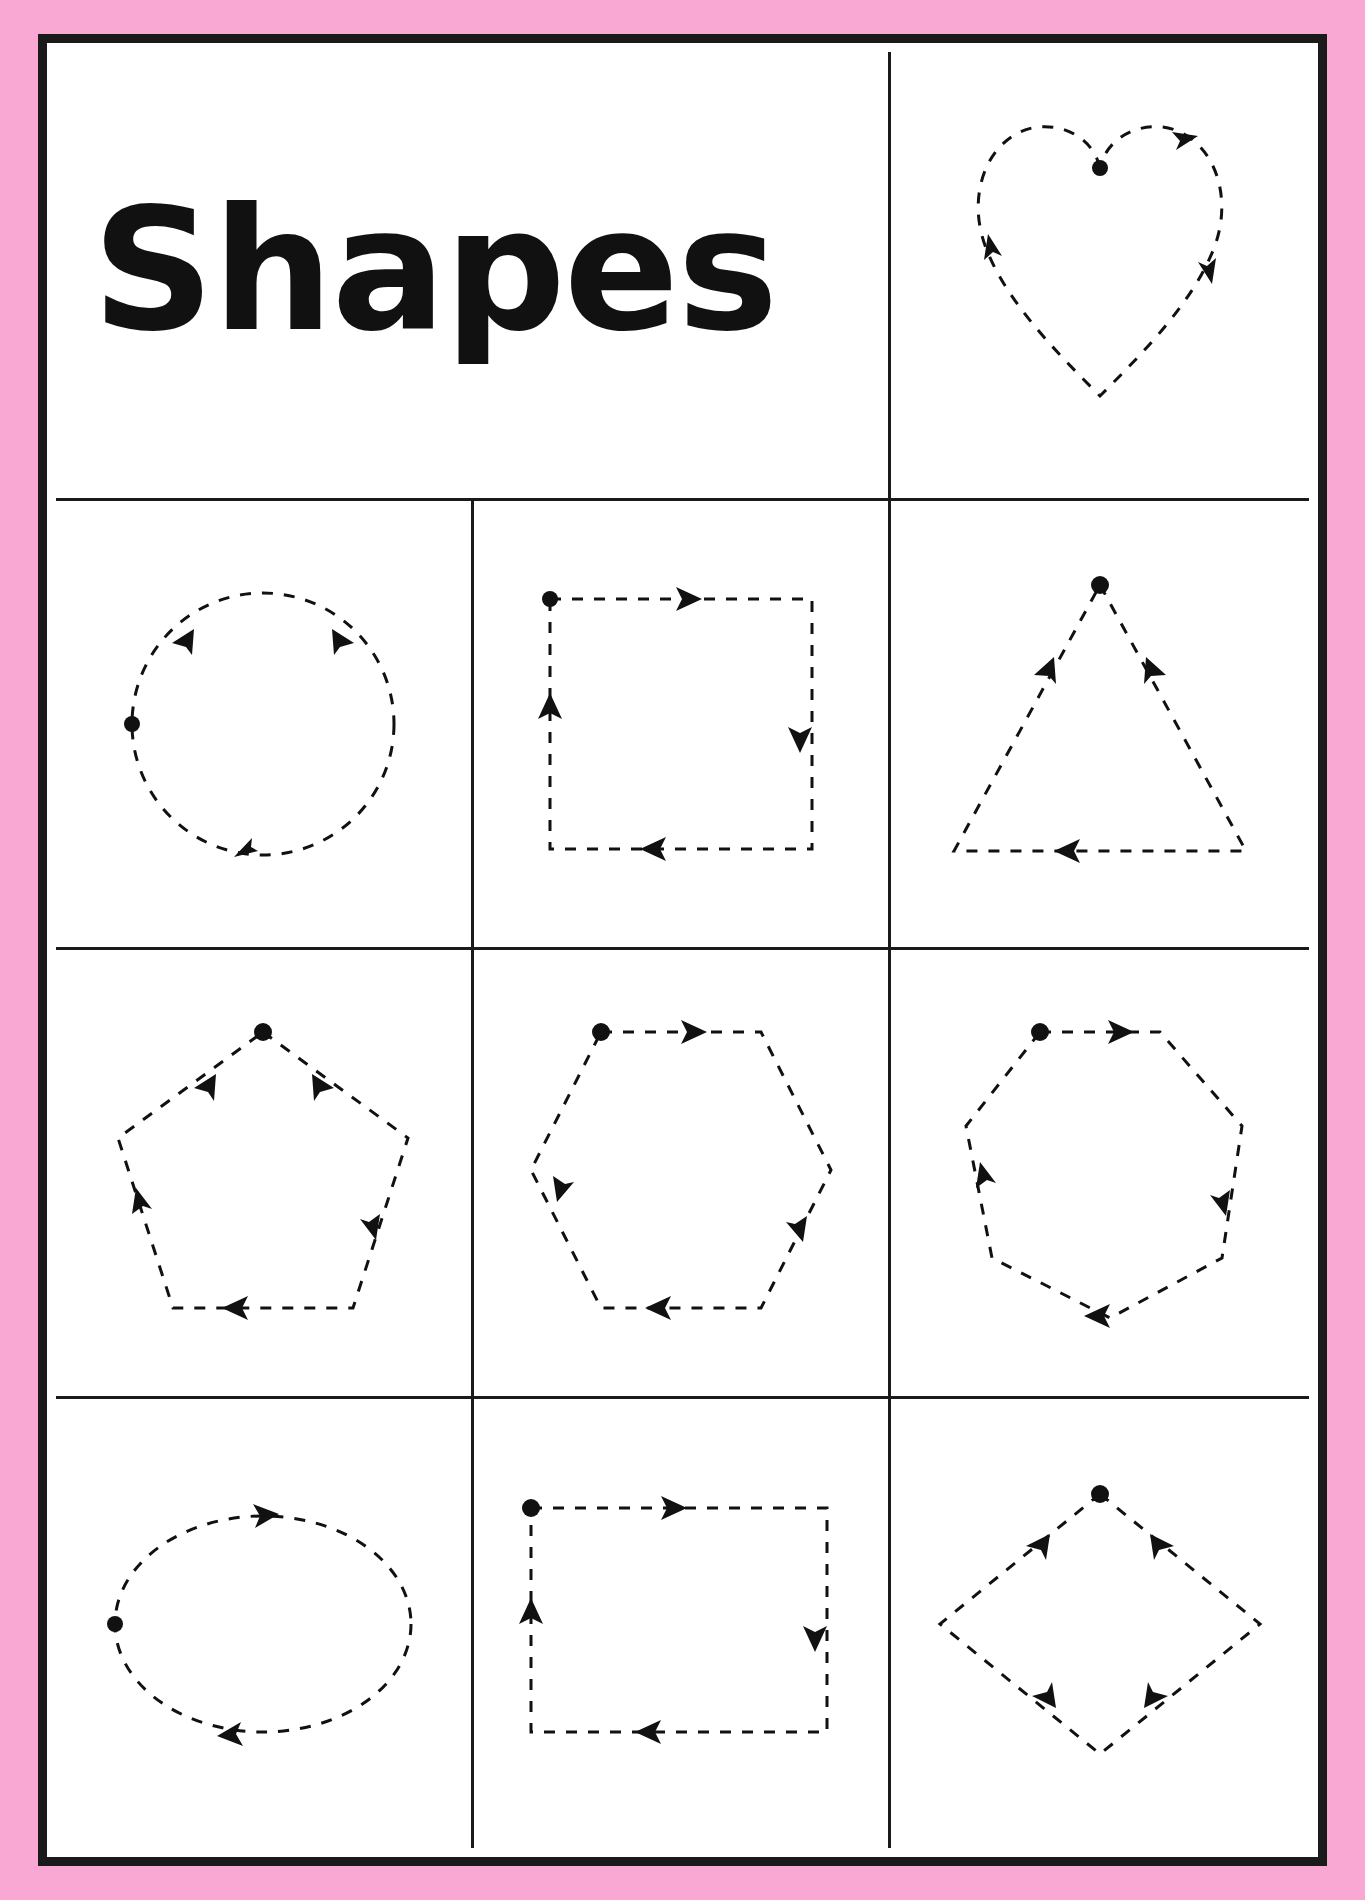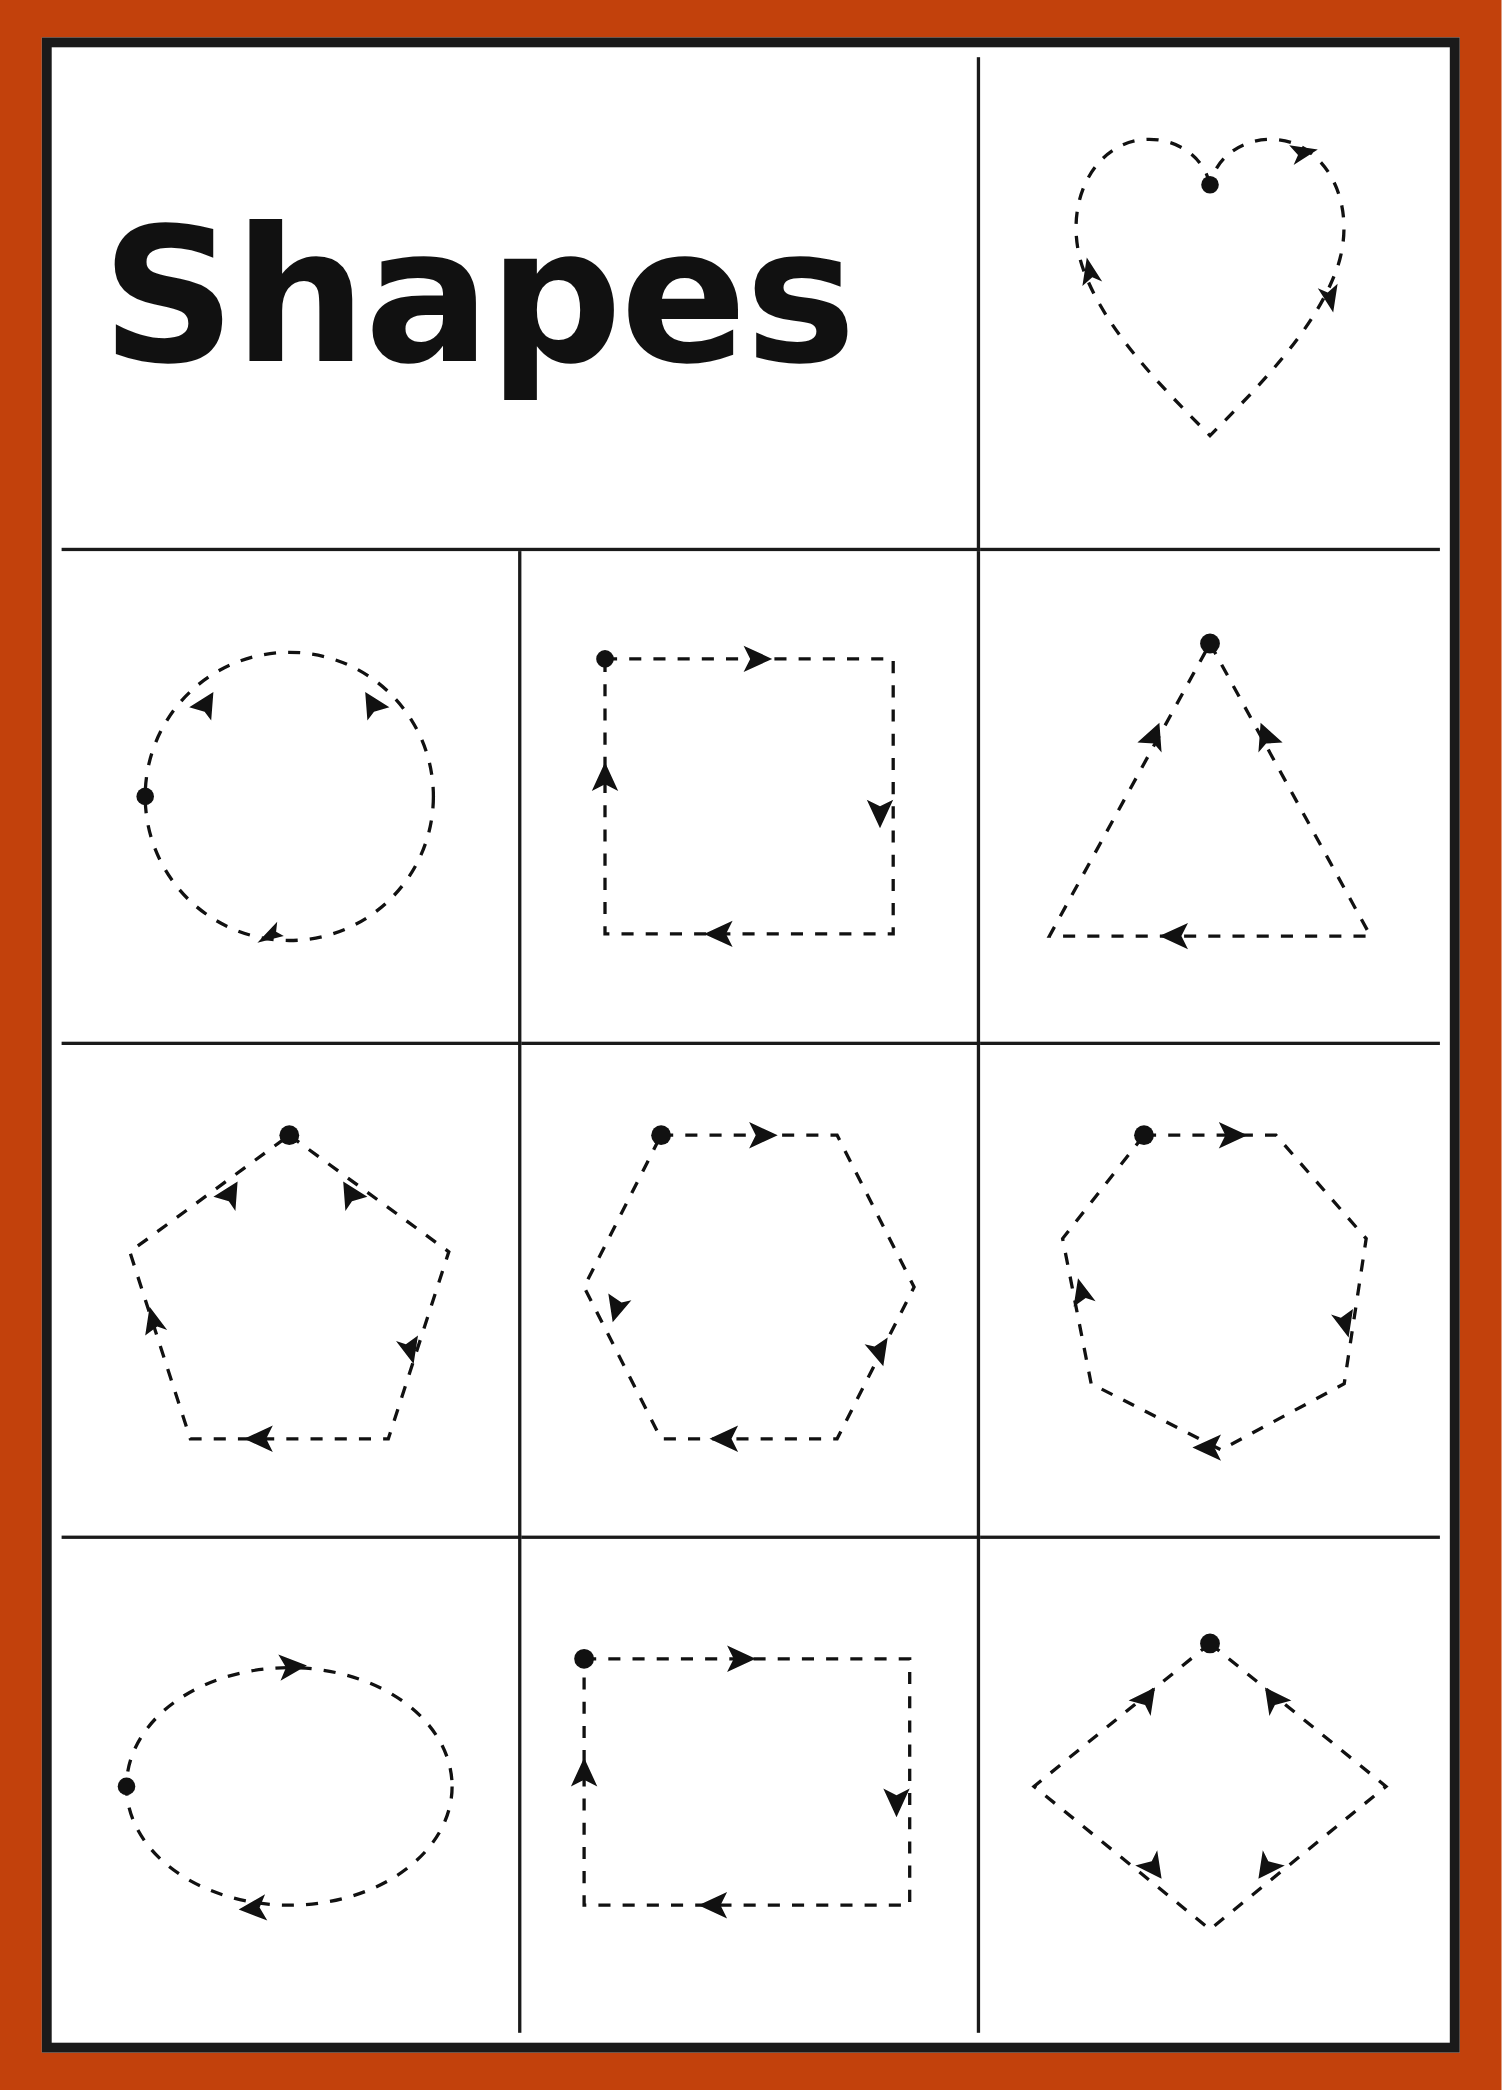--- a/index.html
+++ b/index.html
@@ -10,21 +10,21 @@
   body {
     width: 1365px;
     height: 1900px;
     font-family: "DejaVu Sans", sans-serif;
     overflow: hidden;
   }
   .page {
     position: relative;
     width: 1365px;
     height: 1900px;
-    background: #c2410c;
+    background: #f9a8d4;
     box-sizing: border-box;
   }
   .outer-frame {
     position: absolute;
     left: 38px;
     top: 34px;
     width: 1289px;
     height: 1832px;
     border: 9px solid #1a1a1a;
     box-sizing: border-box;

